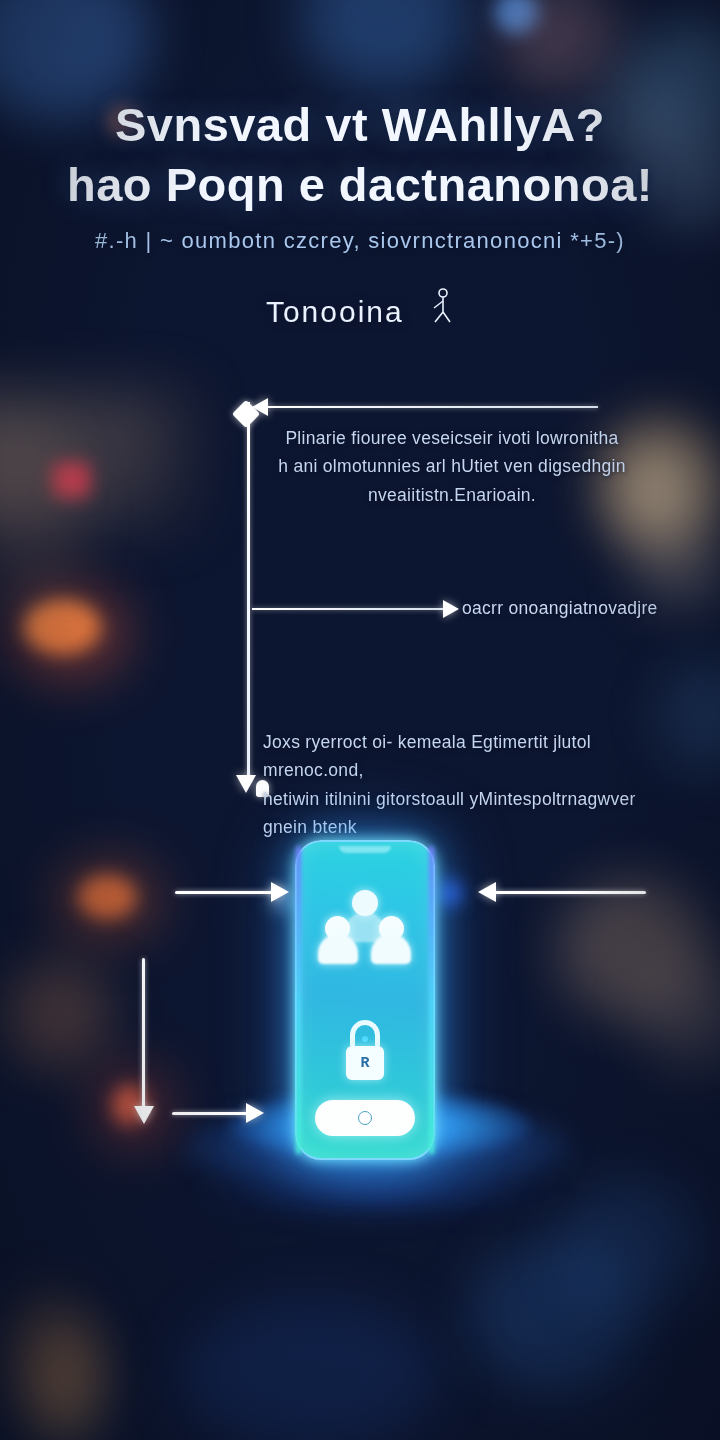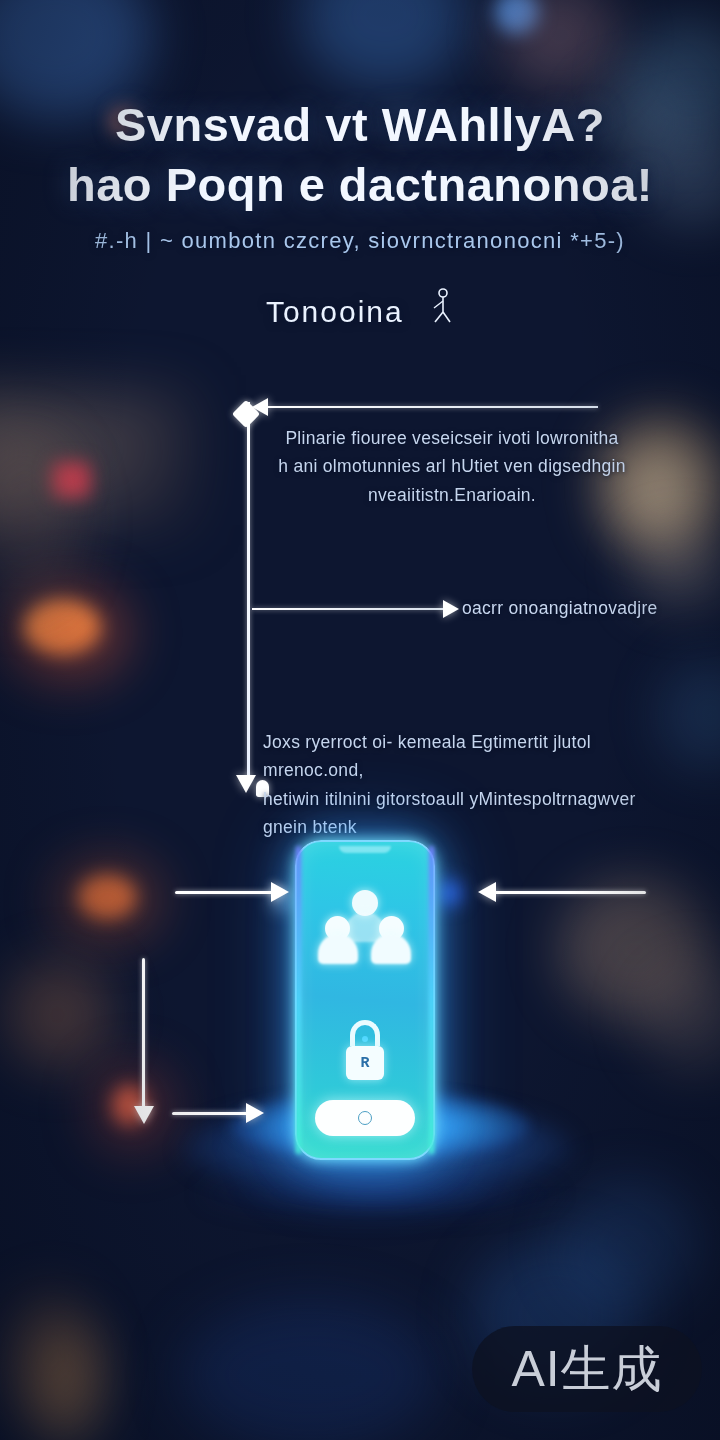--- a/index.html
+++ b/index.html
@@ -547,18 +547,15 @@
       <div class="vbar" style="left:2px; top:0; height:152px;"></div>
       <div class="head down" style="left:-6px; top:148px;"></div>
     </div>
 
     <div class="larrow" style="left:172px; top:283px; width:100px; height:20px;">
       <div class="bar" style="left:0; top:9px; width:78px;"></div>
       <div class="head right" style="left:74px; top:0;"></div>
     </div>
   </div>
 
-  <div class="ai-badge">
-    <span>AI生成</span>
-  </div>
 
   <div class="vignette"></div>
 </div>
 
 </body></html>

